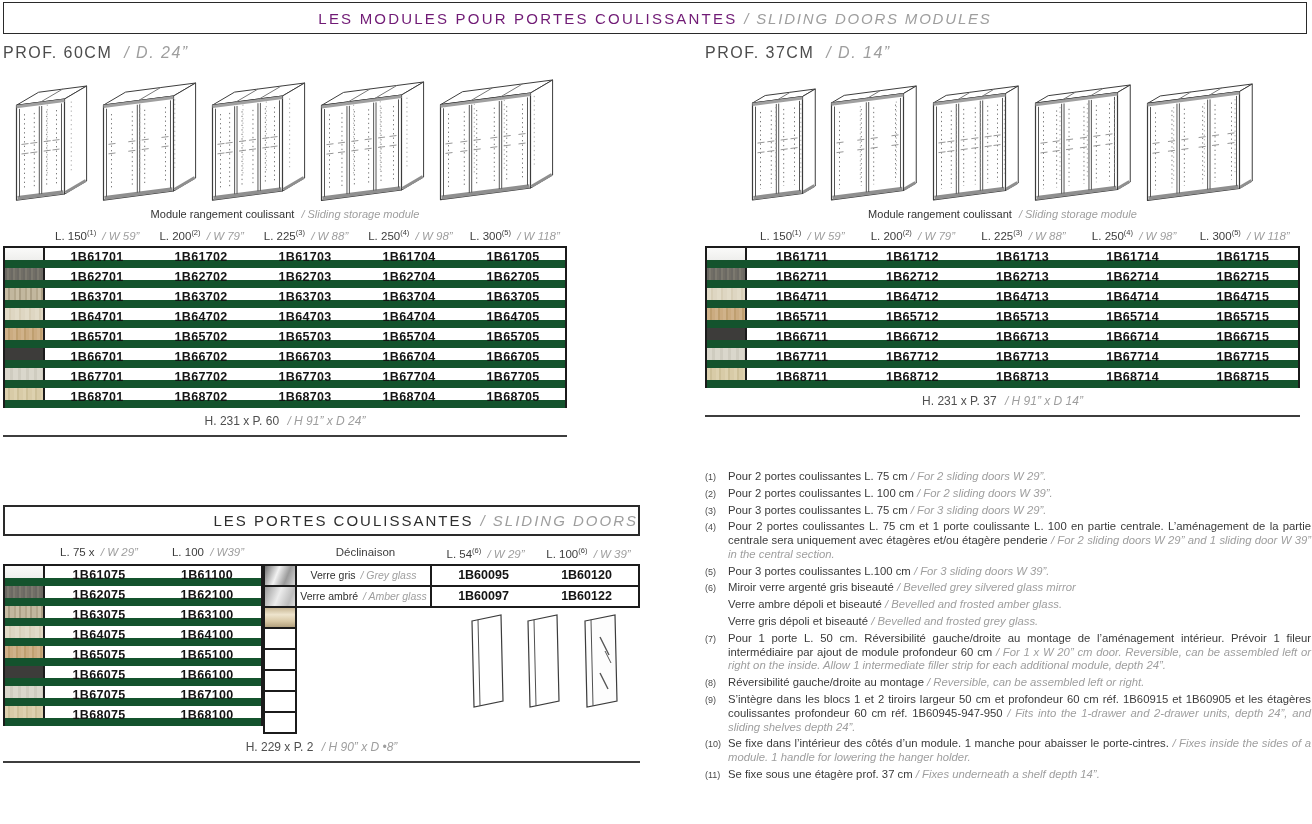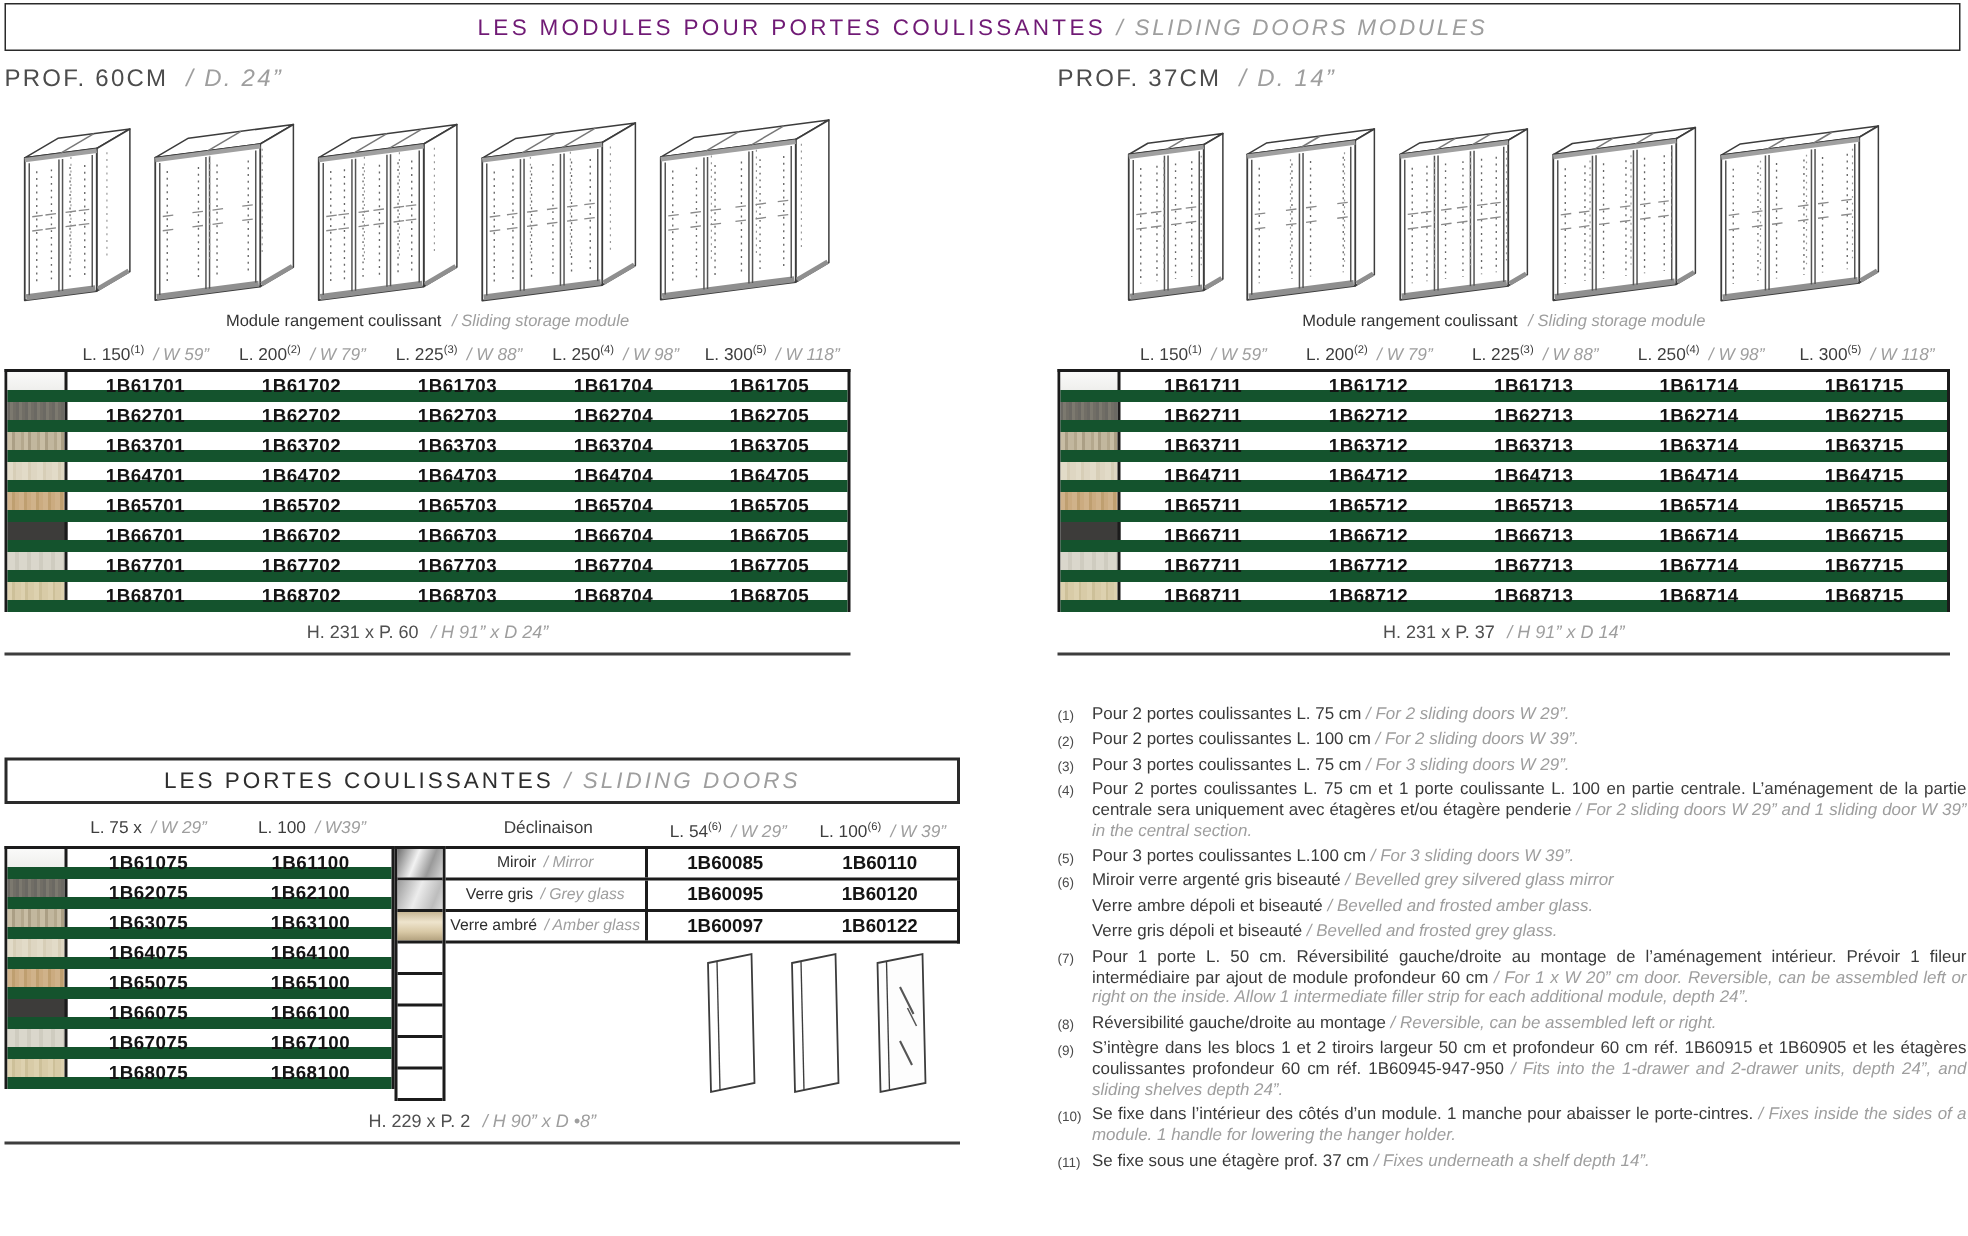--- a/index.html
+++ b/index.html
@@ -34,21 +34,21 @@
   .crow { display:flex; height:20px; border-bottom:8px solid #14532d; }
   .swcell { width:40px; border-right:2px solid #1b1b1b; flex:none; }
   .code { flex:1; text-align:center; font-weight:bold; font-size:12.5px; color:#141414; line-height:19px; letter-spacing:0.3px; }
 
   .dimrow { text-align:center; font-size:12px; color:#4f4f4f; margin-top:6px; height:16px; }
   .dimrow .en { margin-left:5px; }
   .hr { border-bottom:2px solid #3d3d3d; margin-top:5px; }
 
   
   .doors { position:absolute; left:3px; top:505px; width:637px; }
-  .doors-box { height:31px; border:2px solid #2a2a2a; display:flex; align-items:center; justify-content:center;
+  .doors-box { height:31px; border:2px solid #2a2a2a; display:flex; align-items:center; justify-content:flex-end;
     font-size:15px; letter-spacing:2px; color:#2e2e2e; }
   .doors-box .en { margin-left:7px; }
   .dcols { display:flex; margin-top:10px; height:17px; font-size:11.5px; color:#3d3d3d; }
   .dcols .hc { text-align:center; white-space:nowrap; }
   .dcols sup { font-size:7.5px; }
   .dcols .en { margin-left:3px; }
   .hc1{width:150px;} .hc2{width:110px;} .hcg{width:34px;} .hc3{width:137px;} .hc4{width:103px;} .hc5{width:103px;}
   .hc1{padding-left:42px;}
 
   .doors-body { display:flex; align-items:flex-start; margin-top:1px; }
@@ -582,28 +582,20 @@
 
         <div class="crow">
           <div class="swcell sw2"></div>
           <div class="code">1B62711</div>
           <div class="code">1B62712</div>
           <div class="code">1B62713</div>
           <div class="code">1B62714</div>
           <div class="code">1B62715</div>
         </div>
 
-        <div class="crow">
-          <div class="swcell sw3"></div>
-          <div class="code">1B63711</div>
-          <div class="code">1B63712</div>
-          <div class="code">1B63713</div>
-          <div class="code">1B63714</div>
-          <div class="code">1B63715</div>
-        </div>
 
         <div class="crow">
           <div class="swcell sw4"></div>
           <div class="code">1B64711</div>
           <div class="code">1B64712</div>
           <div class="code">1B64713</div>
           <div class="code">1B64714</div>
           <div class="code">1B64715</div>
         </div>
 
@@ -732,28 +724,20 @@
         <div class="dn-cell dsw-amber"></div>
         <div class="dn-cell"></div>
         <div class="dn-cell"></div>
         <div class="dn-cell"></div>
         <div class="dn-cell"></div>
         <div class="dn-cell"></div>
       </div>
       <div class="dr-area">
         <div>
 
-            <div class="dr-row">
-              <div class="dr-label">
-                <span>Miroir</span>
-                <span class="en">/ Mirror</span>
-              </div>
-              <div class="dr-code">1B60085</div>
-              <div class="dr-code">1B60110</div>
-            </div>
 
             <div class="dr-row">
               <div class="dr-label">
                 <span>Verre gris</span>
                 <span class="en">/ Grey glass</span>
               </div>
               <div class="dr-code">1B60095</div>
               <div class="dr-code">1B60120</div>
             </div>
 

